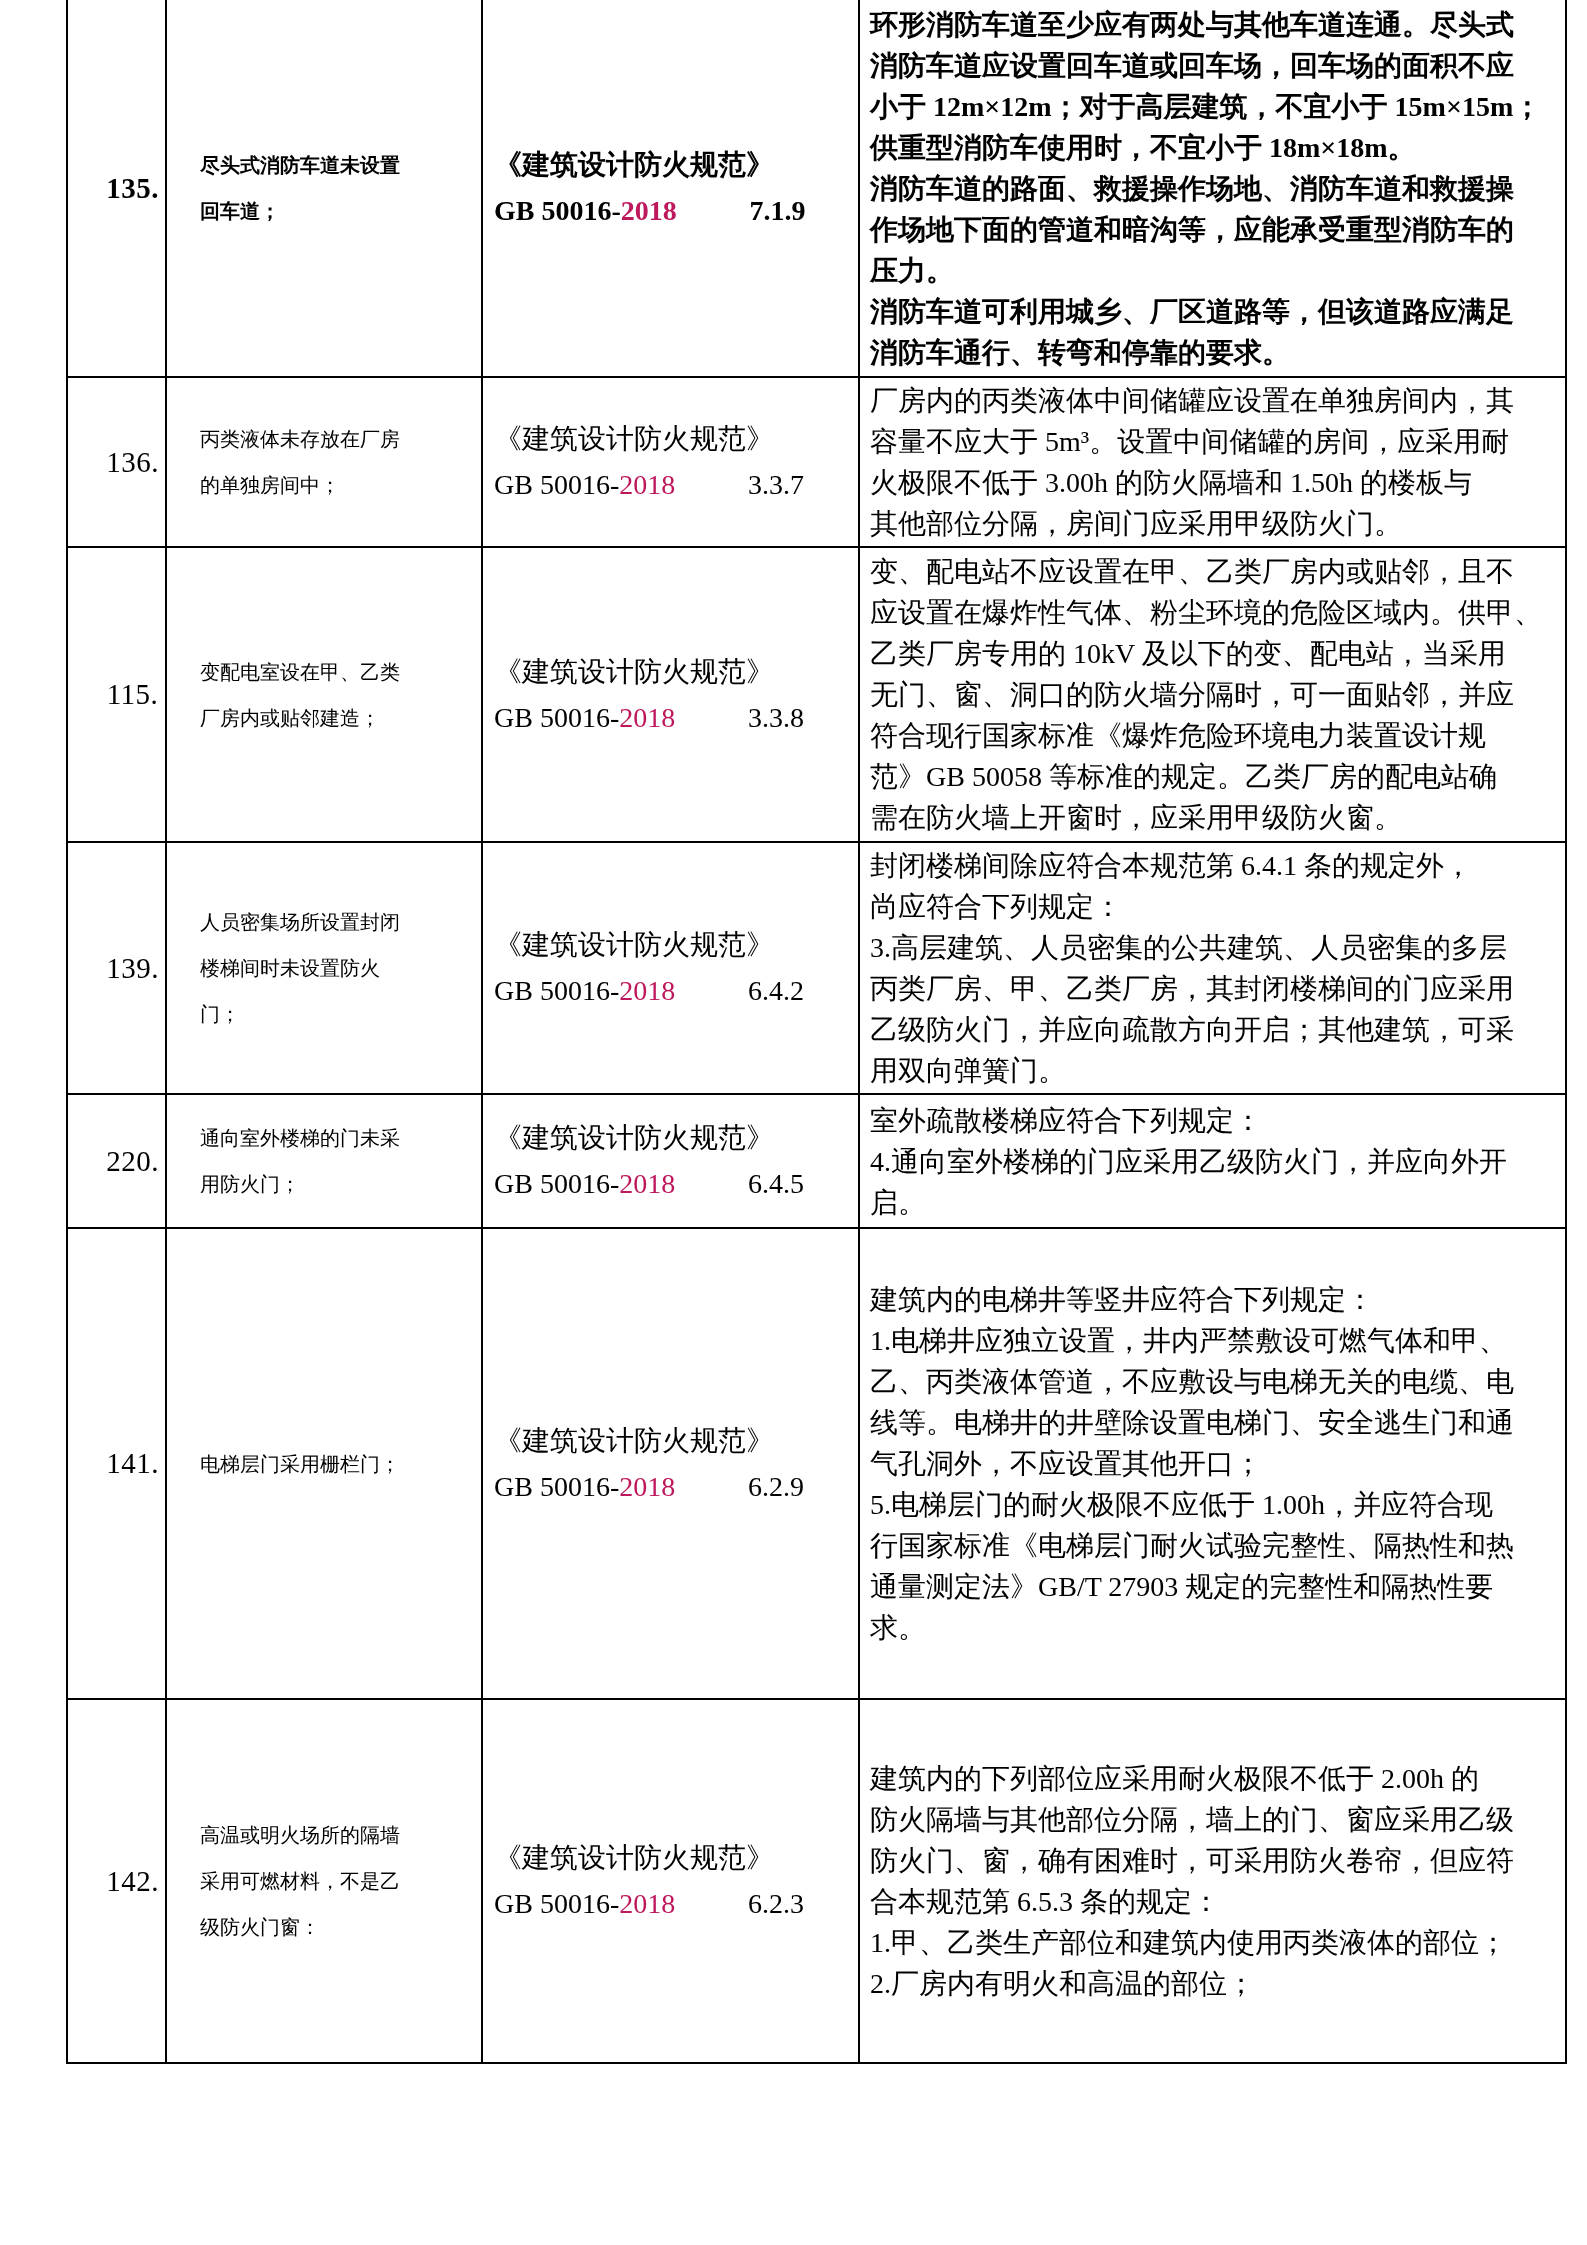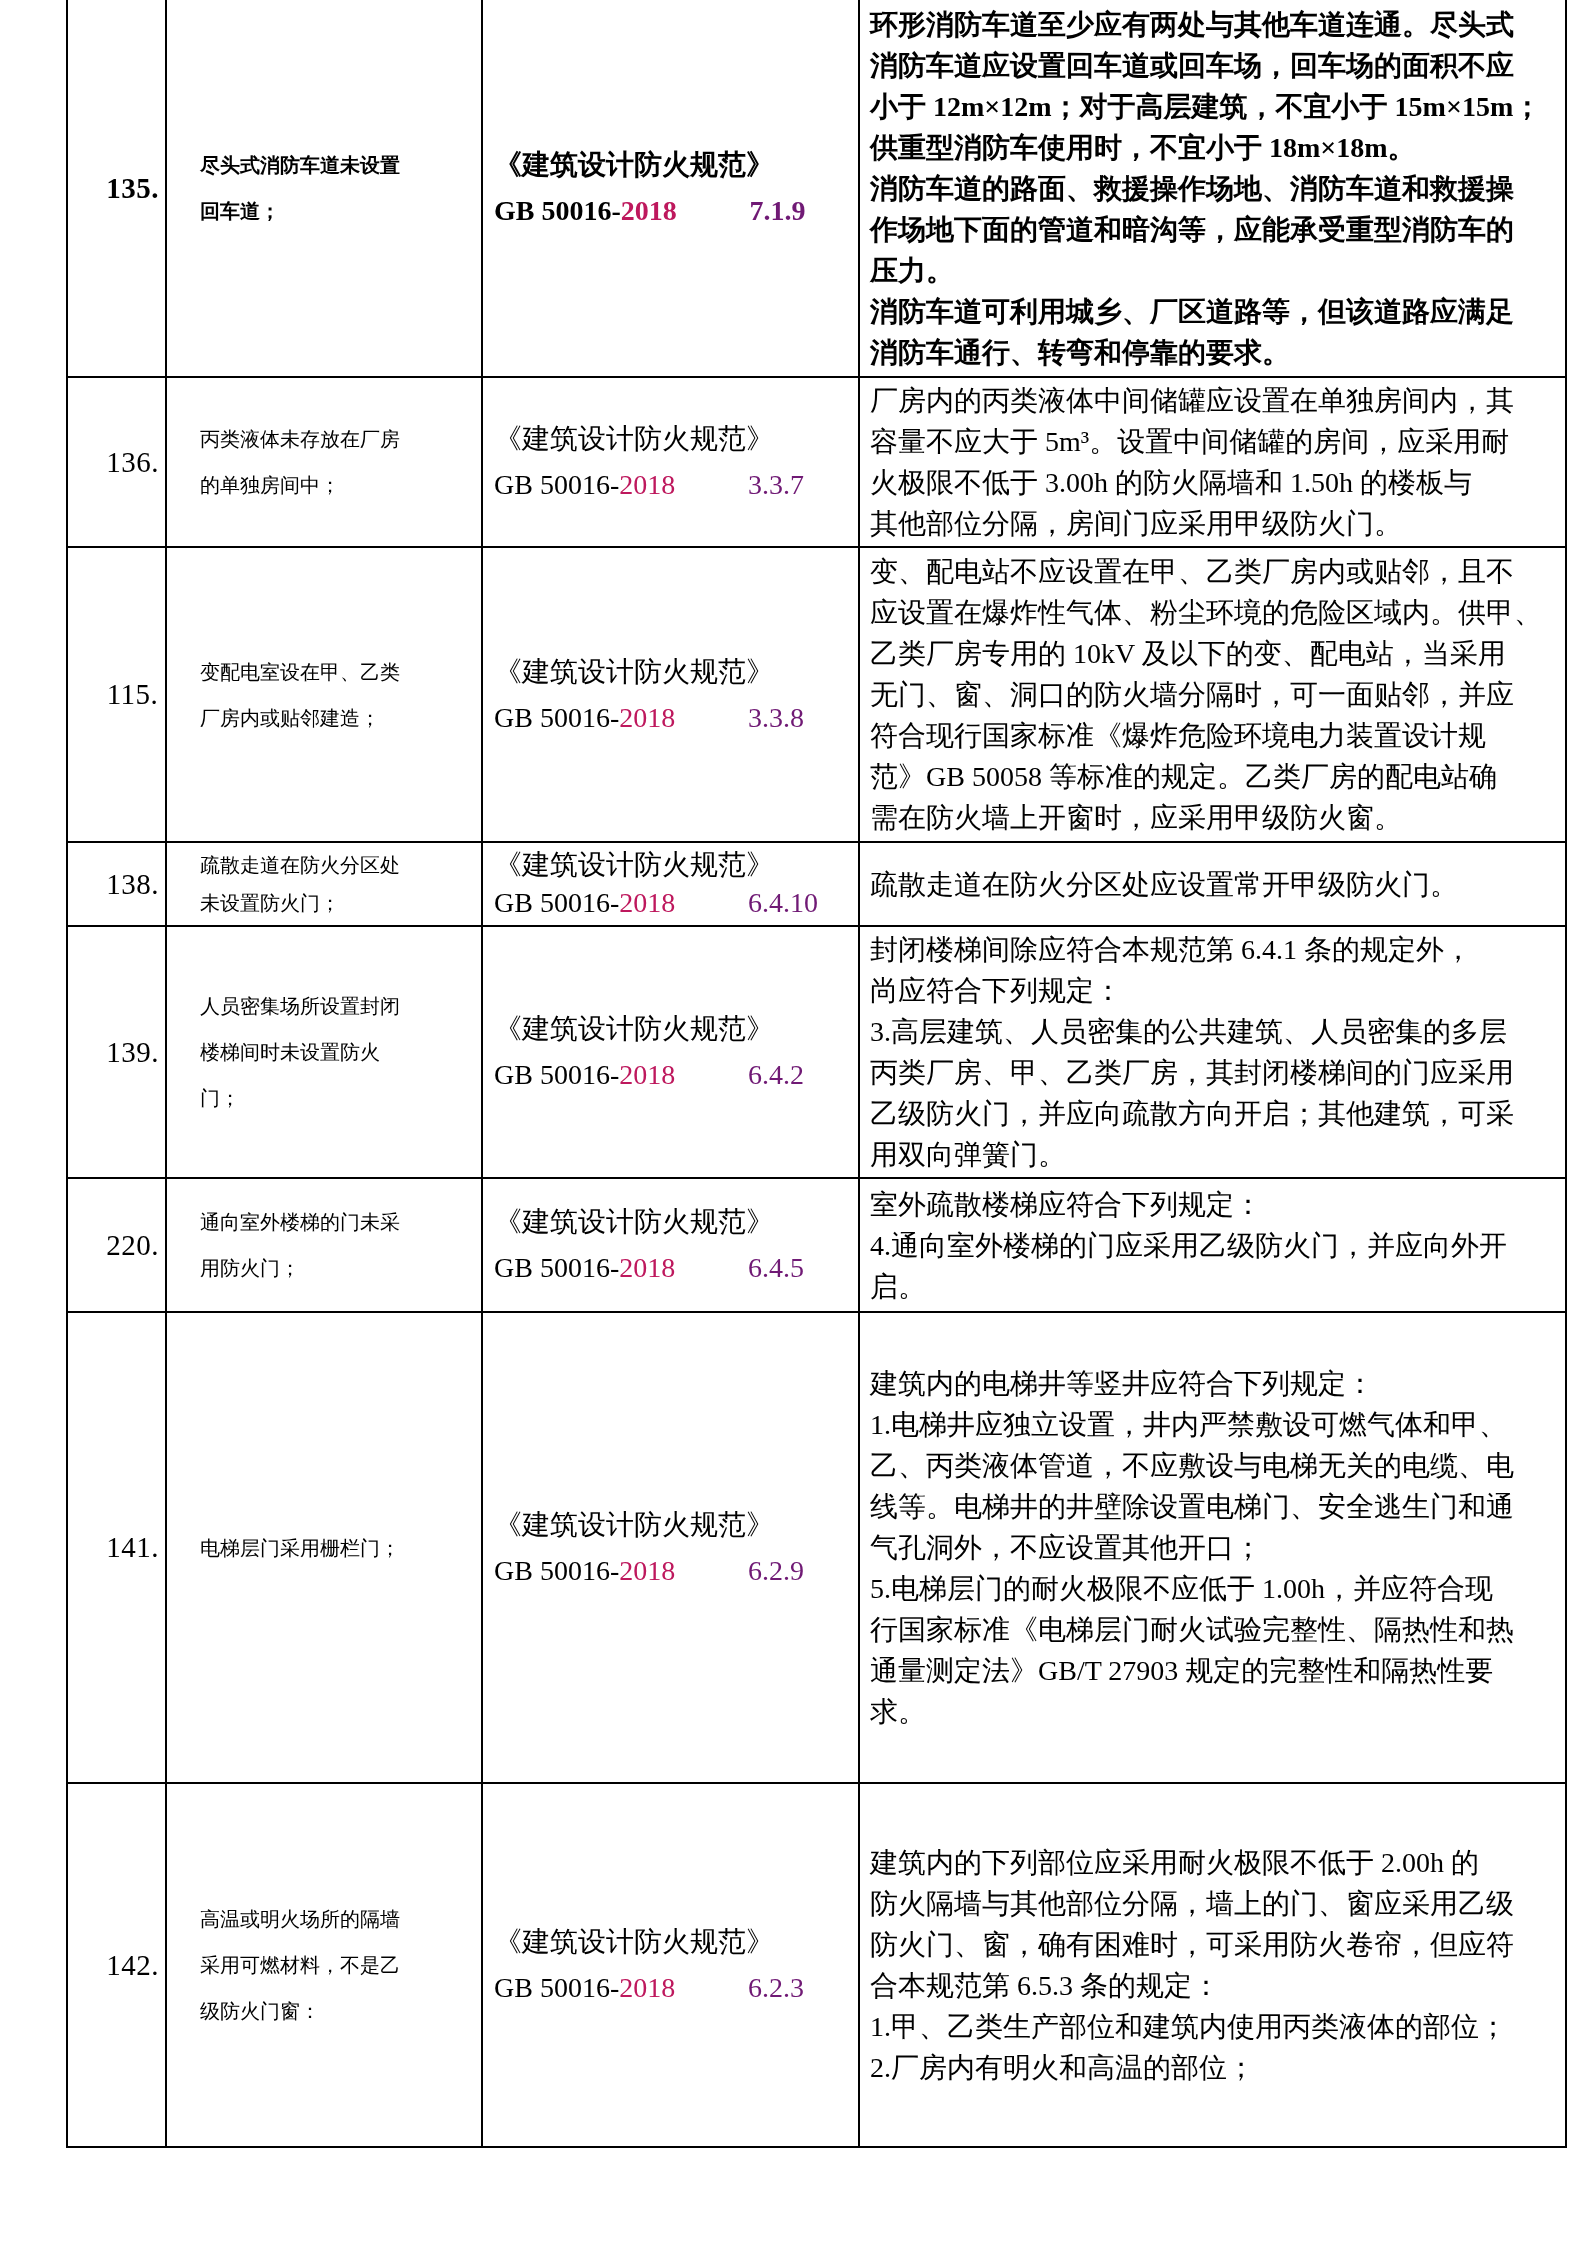--- a/index.html
+++ b/index.html
@@ -42,21 +42,21 @@
     line-height: 46px;
     padding: 0 4px 0 11px;
   }
   td.c-detail {
     font-size: 28px;
     line-height: 41px;
     padding: 2px 10px 2px 10px;
     white-space: pre-line;
   }
   .std-year { color: #be185d; }
-  .std-section { color: #701a75; margin-left: 2.6em; margin-top: 25px; }
+  .std-section { color: #000000; margin-left: 2.6em; margin-top: 25px; }
 
   
   tr.r135 { height: 377px; }
   tr.r136 { height: 166px; }
   tr.r137 { height: 295px; }
   tr.r138 { height: 84px; }
   tr.r139 { height: 246px; }
   tr.r140 { height: 134px; }
   tr.r141 { height: 471px; }
   tr.r142 { height: 364px; }
@@ -120,30 +120,20 @@
         </td>
         <td class="c-detail">变、配电站不应设置在甲、乙类厂房内或贴邻，且不
 应设置在爆炸性气体、粉尘环境的危险区域内。供甲、
 乙类厂房专用的 10kV 及以下的变、配电站，当采用
 无门、窗、洞口的防火墙分隔时，可一面贴邻，并应
 符合现行国家标准《爆炸危险环境电力装置设计规
 范》GB 50058 等标准的规定。乙类厂房的配电站确
 需在防火墙上开窗时，应采用甲级防火窗。</td>
       </tr>
 
-      <tr class="r138">
-        <td class="c-no">138.</td>
-        <td class="c-issue">疏散走道在防火分区处
-未设置防火门；</td>
-        <td class="c-std">
-          <div>《建筑设计防火规范》</div>
-          <div><span>GB 50016-</span><span class="std-year">2018</span><span class="std-section">6.4.10</span></div>
-        </td>
-        <td class="c-detail">疏散走道在防火分区处应设置常开甲级防火门。</td>
-      </tr>
 
       <tr class="r139">
         <td class="c-no">139.</td>
         <td class="c-issue">人员密集场所设置封闭
 楼梯间时未设置防火
 门；</td>
         <td class="c-std">
           <div>《建筑设计防火规范》</div>
           <div><span>GB 50016-</span><span class="std-year">2018</span><span class="std-section">6.4.2</span></div>
         </td>

